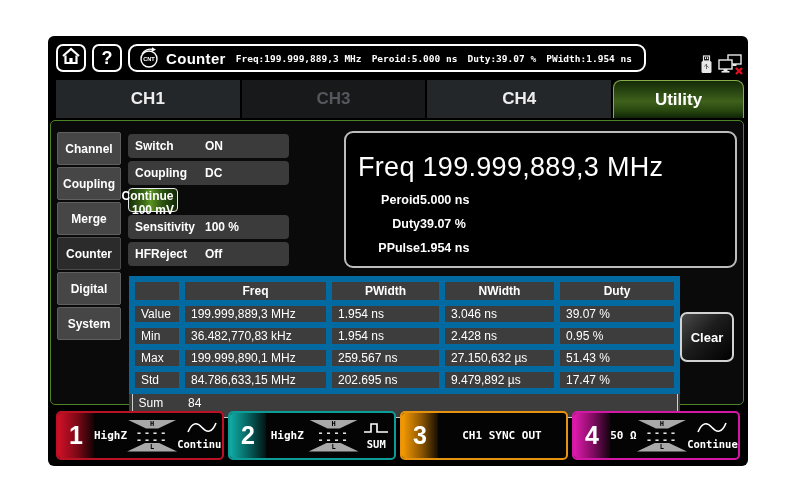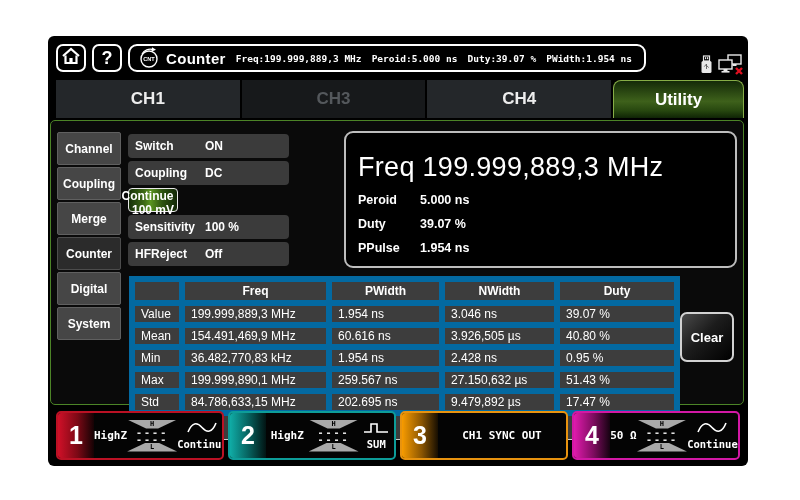--- a/index.html
+++ b/index.html
@@ -44,21 +44,21 @@
   .set-row{height:24px;background:#3b3b3b;border-radius:4px;display:flex;align-items:center;
     font-size:12px;font-weight:bold;color:#fff;box-sizing:border-box;}
   .set-row .lbl{padding-left:7px;width:70px;}
   .set-row.hl{background:linear-gradient(90deg,#17300a 0%,#3e6b16 32%,#5a9420 45%,#2c5210 70%,#122706 100%);
     border:1px solid #e9e9e9;}
 
   .display{position:absolute;left:293px;top:10px;width:393px;height:137px;background:#000;
     border:2px solid #bdbdbd;border-radius:9px;box-sizing:border-box;padding:4px 12px;color:#fff;}
   .display-title{font-size:27px;font-weight:normal;letter-spacing:0.3px;margin-top:15px;}
   .display-row{display:flex;font-size:12.5px;font-weight:bold;margin-top:10px;}
-  .display-row .lbl{width:62px;}
+  .display-row .lbl{width:62px;text-align:right;}
 
   table.stats{position:absolute;left:78px;top:155px;width:545px;border-collapse:collapse;
     background:#3d3d3d;color:#fff;font-size:12px;border:1px solid #cfcfcf;table-layout:fixed;}
   .stats th,.stats td{border:6px solid #0369a1;padding:0 6px;height:16px;overflow:hidden;white-space:nowrap;}
   .stats th{font-weight:bold;text-align:center;height:18px;}
   .stats td.rowlbl{font-weight:normal;}
   .stats td{text-align:left;font-weight:normal;}
   .stats tr.sum td{border-left:none;border-right:none;border-bottom:none;height:21px;vertical-align:top;padding-top:2px;}
 
   .clear-btn{position:absolute;left:629px;top:191px;width:54px;height:50px;
@@ -239,27 +239,20 @@
         <th>Duty</th>
       </tr>
       <tr>
         <td class="rowlbl">Value</td>
         <td>199.999,889,3 MHz</td>
         <td>1.954 ns</td>
         <td>3.046 ns</td>
         <td>39.07 %</td>
       </tr>
       <tr>
-        <td class="rowlbl">Mean</td>
-        <td>154.491,469,9 MHz</td>
-        <td>60.616 ns</td>
-        <td>3.926,505 µs</td>
-        <td>40.80 %</td>
-      </tr>
-      <tr>
         <td class="rowlbl">Min</td>
         <td>36.482,770,83 kHz</td>
         <td>1.954 ns</td>
         <td>2.428 ns</td>
         <td>0.95 %</td>
       </tr>
       <tr>
         <td class="rowlbl">Max</td>
         <td>199.999,890,1 MHz</td>
         <td>259.567 ns</td>

